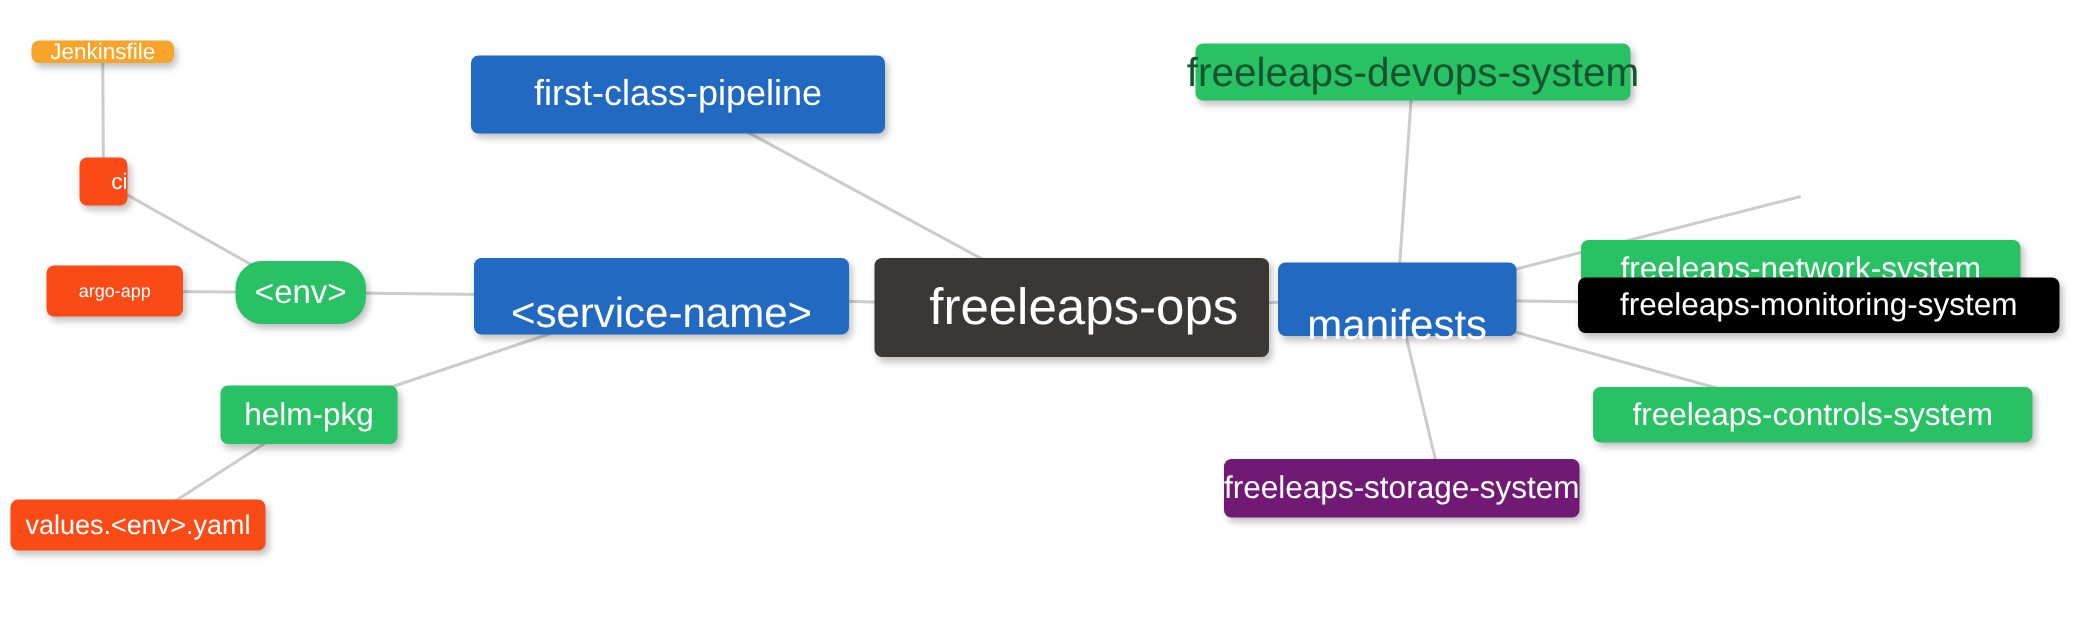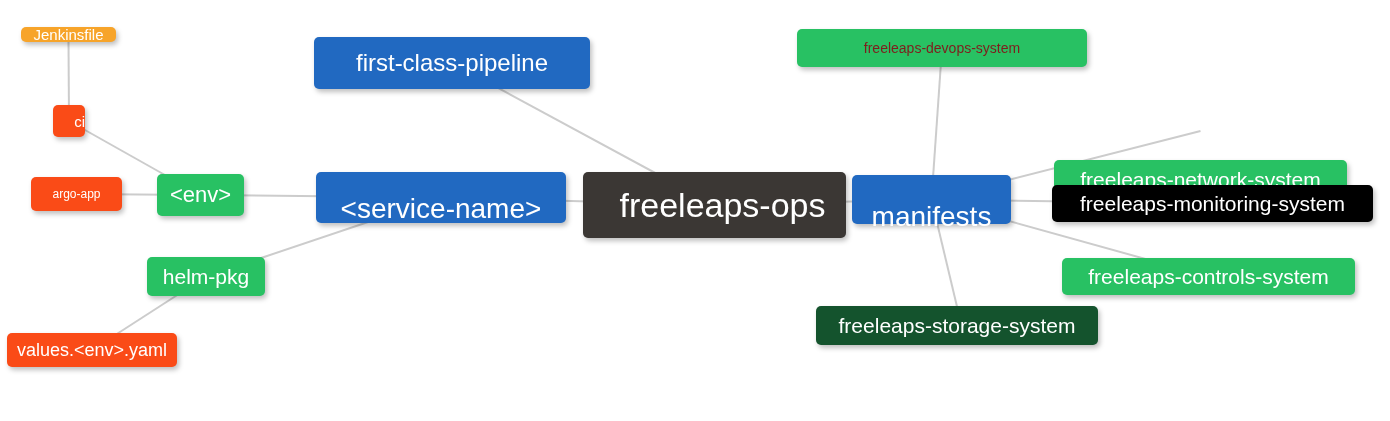--- a/index.html
+++ b/index.html
@@ -63,21 +63,21 @@
   <div id="node-layer">
       <div class="mm-node" style="left: 21px; top: 27px; width: 95px; height: 15px; background: rgb(247, 164, 42);">
         <span style="font-size: 15px; color: rgb(255, 255, 255);">Jenkinsfile</span>
       </div>
       <div class="mm-node" style="left: 53px; top: 105px; width: 32px; height: 32px; background: rgb(250, 75, 23); justify-content: flex-end;">
         <span style="font-size: 15px; color: rgb(255, 255, 255);">ci</span>
       </div>
       <div class="mm-node" style="left: 31px; top: 177px; width: 91px; height: 34px; background: rgb(250, 75, 23);">
         <span style="font-size: 12px; color: rgb(255, 255, 255);">argo-app</span>
       </div>
-      <div class="mm-node" style="left: 157px; top: 174px; width: 87px; height: 42px; background: rgb(40, 193, 99);">
+      <div class="mm-node" style="left: 157px; top: 174px; width: 87px; height: 42px; background: rgb(40, 193, 99); border-radius: 18px;">
         <span style="font-size: 22px; color: rgb(255, 255, 255);">&lt;env&gt;</span>
       </div>
       <div class="mm-node" style="left: 147px; top: 257px; width: 118px; height: 39px; background: rgb(40, 193, 99);">
         <span style="font-size: 21px; color: rgb(255, 255, 255);">helm-pkg</span>
       </div>
       <div class="mm-node" style="left: 7px; top: 333px; width: 170px; height: 34px; background: rgb(250, 75, 23);">
         <span style="font-size: 18px; color: rgb(255, 255, 255);">values.&lt;env&gt;.yaml</span>
       </div>
       <div class="mm-node" style="left: 314px; top: 37px; width: 276px; height: 52px; background: rgb(33, 105, 193);">
         <span style="font-size: 24px; color: rgb(255, 255, 255);">first-class-pipeline</span>
@@ -85,28 +85,28 @@
       <div class="mm-node" style="left: 316px; top: 172px; width: 250px; height: 51px; background: rgb(33, 105, 193); align-items: flex-end;">
         <span style="font-size: 28px; color: rgb(255, 255, 255);">&lt;service-name&gt;</span>
       </div>
       <div class="mm-node" style="left: 583px; top: 172px; width: 263px; height: 66px; background: rgb(59, 55, 52); padding-left: 16px;">
         <span style="font-size: 34px; color: rgb(255, 255, 255);">freeleaps-ops</span>
       </div>
       <div class="mm-node" style="left: 852px; top: 175px; width: 159px; height: 49px; background: rgb(33, 105, 193);">
         <span style="font-size: 28px; color: rgb(255, 255, 255); margin-top: 34px;">manifests</span>
       </div>
       <div class="mm-node" style="left: 797px; top: 29px; width: 290px; height: 38px; background: rgb(40, 193, 99);">
-        <span style="font-size: 14px; color: #7f1d1d;">freeleaps-devops-system</span>
+        <span style="font-size: 27px; color: #14532d;">freeleaps-devops-system</span>
       </div>
       <div class="mm-node" style="left: 1054px; top: 112px; width: 293px; height: 38px; background: rgb(40, 193, 99); margin-top: 48px;">
         <span style="font-size: 21px; color: rgb(255, 255, 255);">freeleaps-network-system</span>
       </div>
       <div class="mm-node" style="left: 1052px; top: 185px; width: 321px; height: 37px; background: #000000;">
         <span style="font-size: 21px; color: rgb(255, 255, 255);">freeleaps-monitoring-system</span>
       </div>
       <div class="mm-node" style="left: 1062px; top: 258px; width: 293px; height: 37px; background: rgb(40, 193, 99); align-items: center;">
         <span style="font-size: 21px; color: rgb(255, 255, 255);">freeleaps-controls-system</span>
       </div>
-      <div class="mm-node" style="left: 816px; top: 306px; width: 282px; height: 39px; background: #14532d;">
+      <div class="mm-node" style="left: 816px; top: 306px; width: 237px; height: 39px; background: #701a75;">
         <span style="font-size: 21px; color: rgb(255, 255, 255);">freeleaps-storage-system</span>
       </div>
     </div>
 </div>
 
 </body></html>

